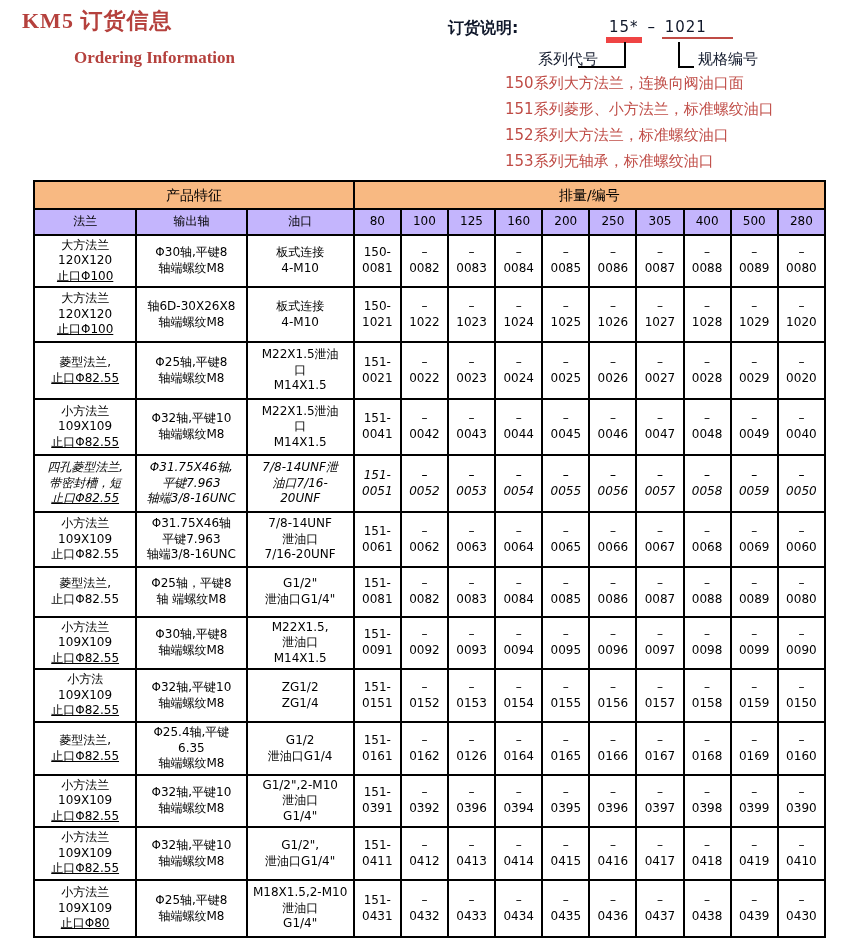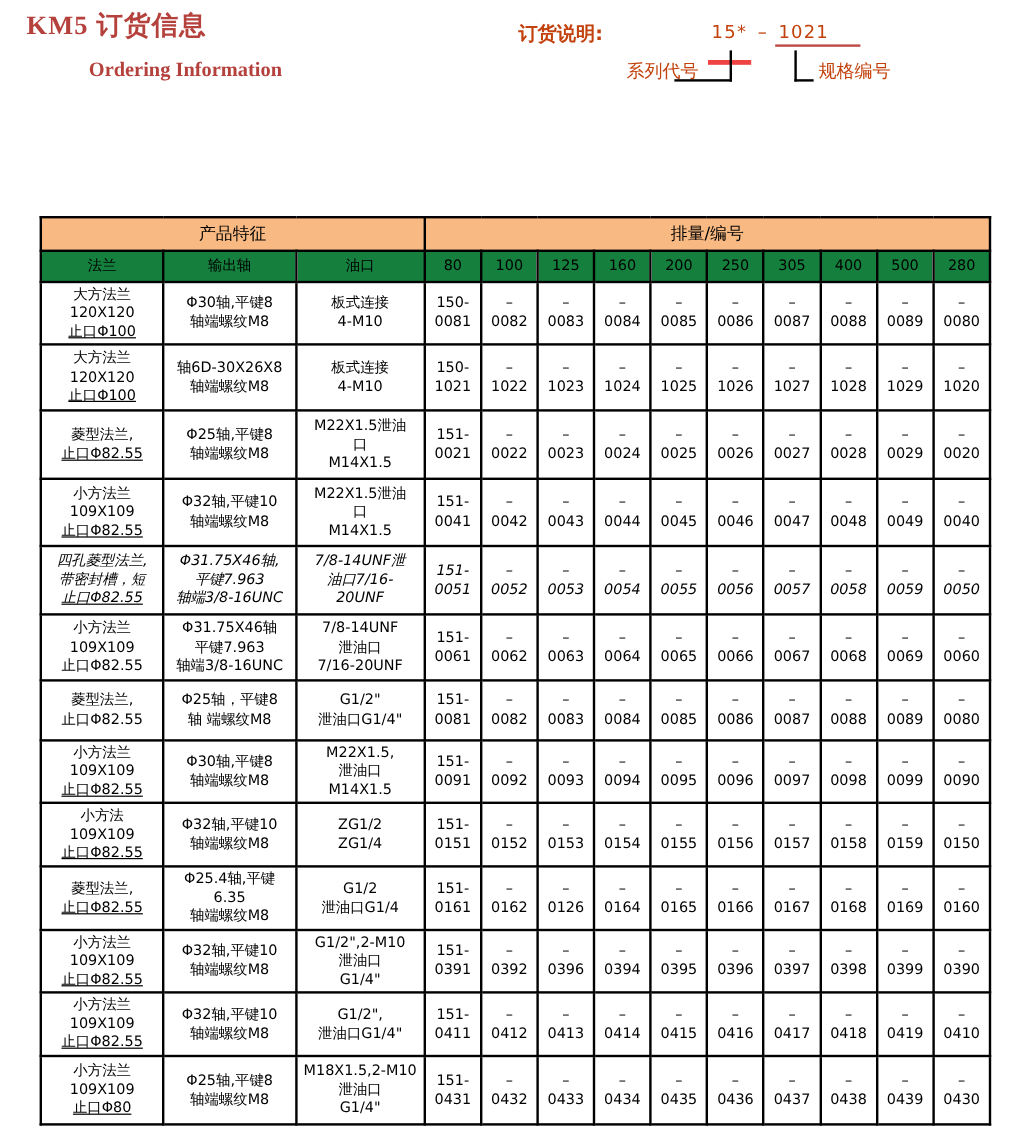--- a/index.html
+++ b/index.html
@@ -13,27 +13,27 @@
     position:absolute; left:22px; top:6px;
     font-family:"Liberation Serif", serif; font-weight:bold;
     font-size:22px; color:#b5413d; letter-spacing:1px;
   }
   .title-en {
     position:absolute; left:74px; top:48px;
     font-family:"Liberation Serif", serif; font-weight:bold;
     font-size:17px; color:#b5413d;
   }
   .order-note {
-    position:absolute; left:432px; top:18px; width:400px;
-    color:#c2410c; font-size:15px; line-height:1;
+    position:absolute; left:448px; top:18px; width:400px;
+    color:#0f172a; font-size:15px; line-height:1;
   }
   .order-note-row { position:relative; height:22px; }
   .order-note-label { position:absolute; left:0; top:2px; font-weight:bold; font-size:16px; }
   .code-example { position:absolute; left:158px; top:2px; font-size:15px; letter-spacing:1px; }
-  .code-example .useg { border-bottom:4px solid #ef4444; padding:0 3px 14px 3px; }
+  .code-example .useg { border-bottom:6px solid #ef4444; padding:0 3px 1px 3px; }
   .code-example .useg2 { border-bottom:2px solid #bf4b45; padding:0 26px 1px 3px; }
   .diagram { position:relative; height:48px; }
   .lbl-series { position:absolute; left:68px; top:12px; font-size:15px;margin-left:22px; }
   .lbl-spec   { position:absolute; left:250px; top:12px; font-size:15px; }
   .conn-a { position:absolute; left:130px; top:2px; width:48px; height:26px;
             border-right:2px solid #000; border-bottom:2px solid #000; }
   .conn-b { position:absolute; left:230px; top:2px; width:16px; height:26px;
             border-left:2px solid #000; border-bottom:2px solid #000; }
   .series-notes { position:absolute; left:505px; top:70px; color:#bf4b45;
                   font-size:15px; line-height:26px; white-space:nowrap; }
@@ -41,21 +41,21 @@
   table.km {
     position:absolute; left:33px; top:180px; width:793px;
     border-collapse:collapse; table-layout:fixed;
     font-size:12px; color:#000;
   }
   table.km th, table.km td {
     border:2px solid #000; text-align:center; vertical-align:middle;
     padding:1px 1px; line-height:1.3; overflow:hidden;
   }
   tr.group-row th { height:28px; font-size:14px; font-weight:normal; }
-  tr.col-row th   { height:26px; font-size:12px; font-weight:normal; background:#15803d; }
+  tr.col-row th   { height:26px; font-size:12px; font-weight:normal; background:#c4b5fd; }
   .orange { background:#f8b982; }
   td .ln { display:block; }
   .u { text-decoration:underline; }
 </style>
 </head>
 <body>
 
 <div class="page">
 
   <div class="title-cn">KM5 订货信息</div>
@@ -71,20 +71,26 @@
       </span>
     </div>
     <div class="diagram">
       <span class="lbl-series">系列代号</span>
       <span class="conn-a"></span>
       <span class="conn-b"></span>
       <span class="lbl-spec">规格编号</span>
     </div>
   </div>
 
+  <div class="series-notes" id="series-notes">
+      <div>150系列大方法兰，连换向阀油口面</div>
+      <div>151系列菱形、小方法兰，标准螺纹油口</div>
+      <div>152系列大方法兰，标准螺纹油口</div>
+      <div>153系列无轴承，标准螺纹油口</div>
+    </div>
 
   <table class="km">
     <colgroup>
       <col style="width:102px">
         <col style="width:110px">
         <col style="width:107px">
       <col style="width:47px">
         <col style="width:47px">
         <col style="width:47px">
         <col style="width:47px">

